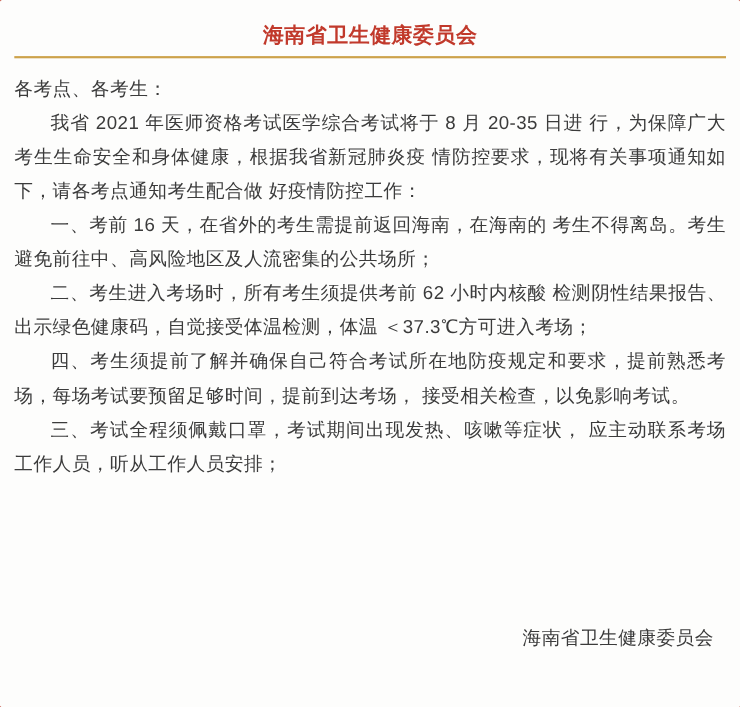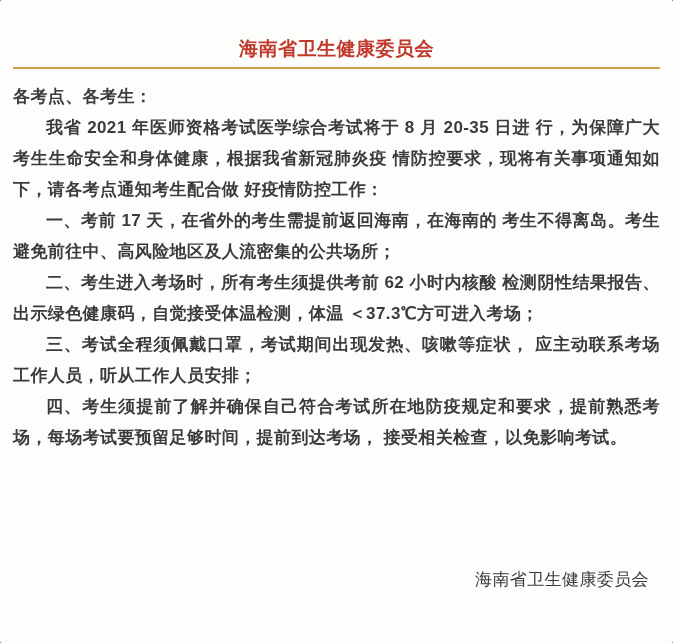--- a/index.html
+++ b/index.html
@@ -21,21 +21,21 @@
     right: -7px;
     top: -5px;
     bottom: -5px;
     border: 2px solid #cc685b;
     border-radius: 18px;
     pointer-events: none;
   }
   .doc {
     position: absolute;
     inset: 0;
-    padding: 16px 13px;
+    padding: 0 13px;
     box-sizing: border-box;
   }
   .doc-header {
     padding-top: 15px;
     text-align: center;
     color: #c1392b;
     font-weight: bold;
     font-size: 19px;
     line-height: 35px;
     letter-spacing: 0.5px;
@@ -48,21 +48,20 @@
   .doc-body {
     margin-top: 12px;
     font-size: 17px;
     line-height: 31px;
     color: #3b3b3b;
     text-align: justify;
     letter-spacing: 0.4px;
   }
   .doc-body p {
     margin: 0;
-    font-weight: bold;
   }
   .para {
     text-indent: 33px;
   }
   .signature {
     position: absolute;
     top: 562px;
     right: 24px;
     text-align: right;
     font-size: 17px;
@@ -80,23 +79,23 @@
 
   <header class="doc-header">
     <div>海南省卫生健康委员会</div>
   </header>
 
   <hr class="divider">
 
   <main class="doc-body">
     <p>各考点、各考生：</p>
     <p class="para">我省 2021 年医师资格考试医学综合考试将于 8 月 20-35 日进 行，为保障广大考生生命安全和身体健康，根据我省新冠肺炎疫 情防控要求，现将有关事项通知如下，请各考点通知考生配合做 好疫情防控工作：</p>
-    <p class="para">一、考前 17 天，在省外的考生需提前返回海南，在海南的 考生不得离岛。考生避免前往中、高风险地区及人流密集的公共场所；</p>
+    <p class="para">一、考前 16 天，在省外的考生需提前返回海南，在海南的 考生不得离岛。考生避免前往中、高风险地区及人流密集的公共场所；</p>
     <p class="para">二、考生进入考场时，所有考生须提供考前 62 小时内核酸 检测阴性结果报告、出示绿色健康码，自觉接受体温检测，体温 ＜37.3℃方可进入考场；</p>
+    <p class="para">四、考生须提前了解并确保自己符合考试所在地防疫规定和要求，提前熟悉考场，每场考试要预留足够时间，提前到达考场， 接受相关检查，以免影响考试。</p>
     <p class="para">三、考试全程须佩戴口罩，考试期间出现发热、咳嗽等症状， 应主动联系考场工作人员，听从工作人员安排；</p>
-    <p class="para">四、考生须提前了解并确保自己符合考试所在地防疫规定和要求，提前熟悉考场，每场考试要预留足够时间，提前到达考场， 接受相关检查，以免影响考试。</p>
   </main>
 
   <footer class="signature">
     <div>海南省卫生健康委员会</div>
   </footer>
 
 </div>
 
 </body></html>

